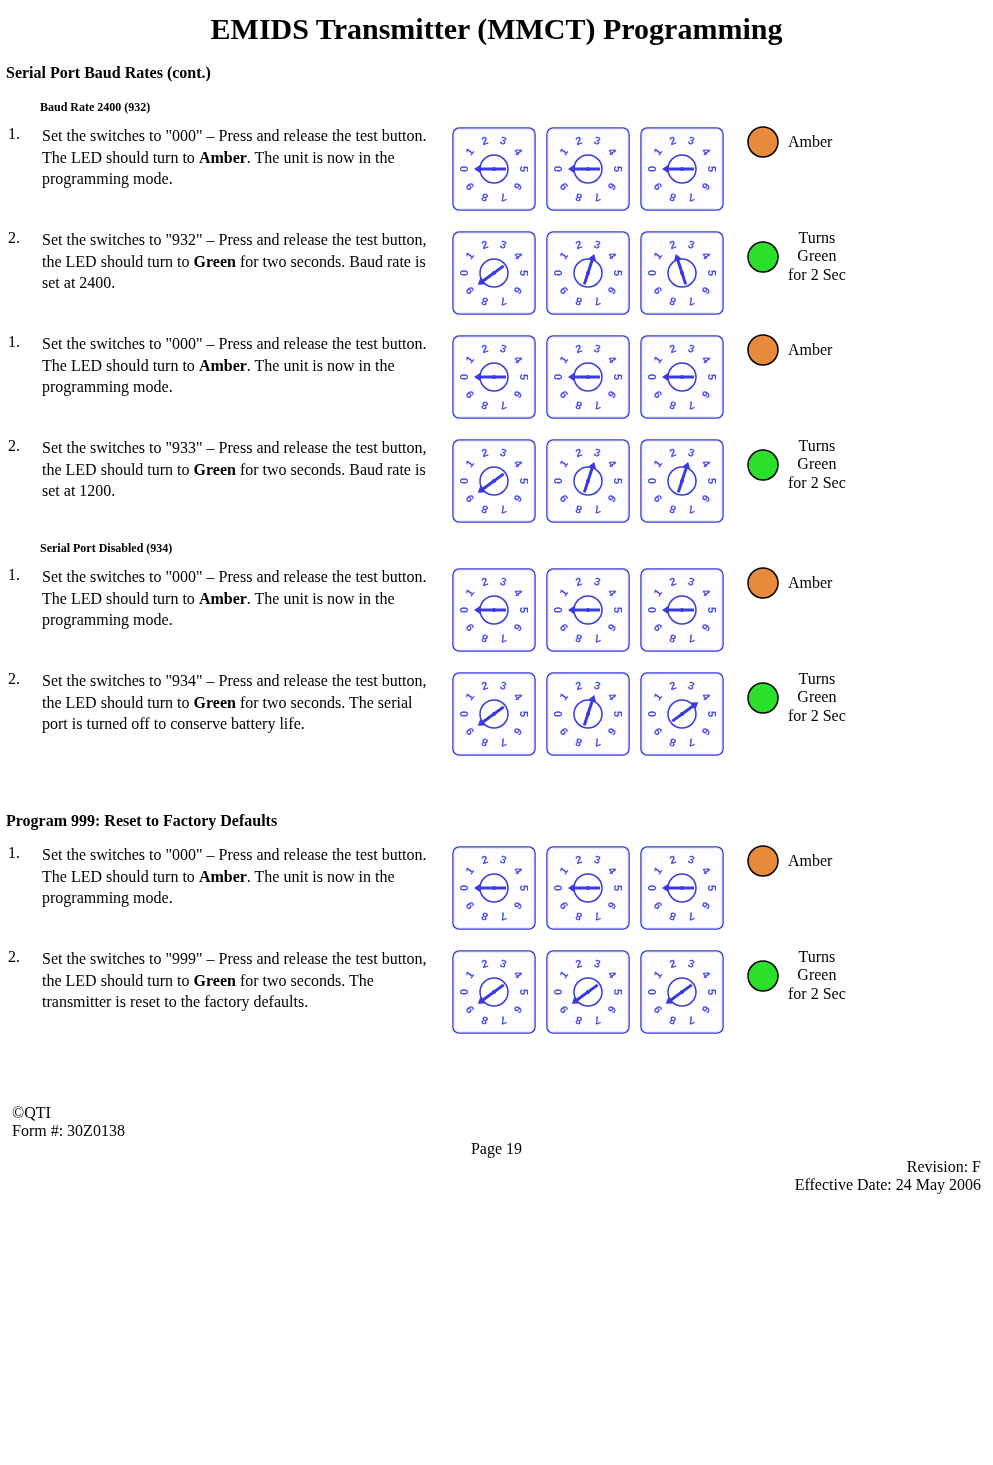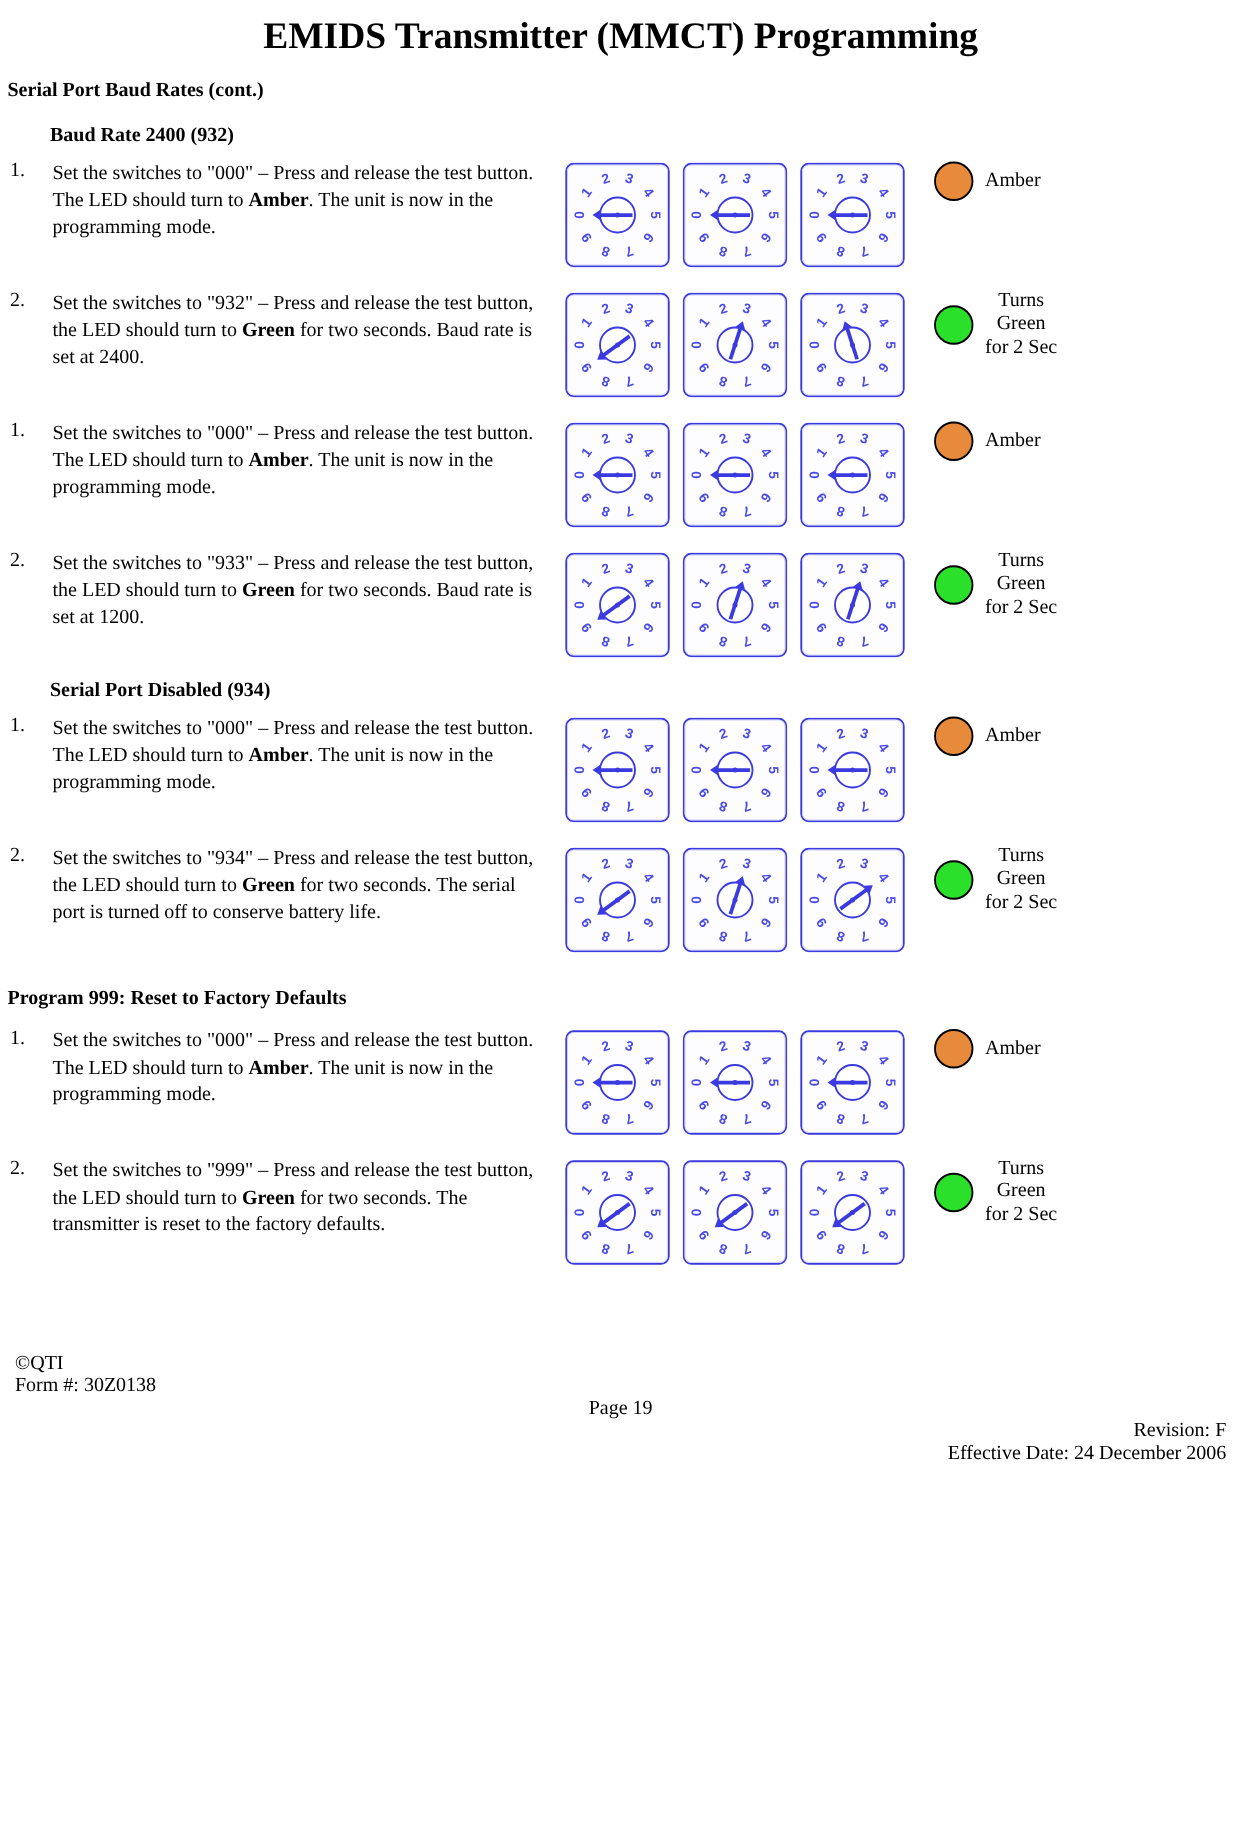--- a/index.html
+++ b/index.html
@@ -18,21 +18,21 @@
     font-size: 30px;
     margin: 4px 0 18px 0;
   }
   .h2 {
     font-weight: bold;
     font-size: 16px;
     margin: 10px 0 14px 0;
   }
   .h3 {
     font-weight: bold;
-    font-size: 16px;
+    font-size: 12px;
     margin: 18px 0 10px 34px;
   }
   .step-row {
     display: flex;
     align-items: flex-start;
     margin: 4px 0 18px 0;
   }
   .step-num {
     width: 34px;
     flex: 0 0 34px;
@@ -480,21 +480,21 @@
       </div>
     <div class="led-col">
       <svg class="led" viewBox="0 0 34 34">
     <circle cx="17" cy="17" r="15" fill="#2BE02B" stroke="#000" stroke-width="1.5"></circle>
   </svg>
       <div class="led-label">Turns<br>Green<br>for 2 Sec</div>
     </div>
   </div>
   </div>
 
-<div class="h2" style="margin-top:28px">Program 999: Reset to Factory Defaults</div>
+<div class="h2" style="margin-top:56px">Program 999: Reset to Factory Defaults</div>
 
 <div id="reset-container">
     <div class="step-row">
     <div class="step-num">1.</div>
     <div class="step-text">Set the switches to "000" – Press and release the test button.  The LED should turn to <b>Amber</b>. The unit is now in the programming mode.</div>
     <div class="dials">
         <svg class="dial" viewBox="0 0 84 84">
     <rect x="1" y="1" width="82" height="82" rx="6" fill="#fdfdff" stroke="#3A3AE0" stroke-width="1.5"></rect>
     <rect x="2" y="2" width="80" height="80" rx="5" fill="none" stroke="#d0d0f5" stroke-width="0.8"></rect>
     <text x="12.0" y="42.0" font-size="11" fill="#4A4AE8" text-anchor="middle" dominant-baseline="central" transform="rotate(-90 12.0 42.0)" font-family="Arial" font-weight="bold">0</text>
@@ -622,14 +622,14 @@
       <div class="led-label">Turns<br>Green<br>for 2 Sec</div>
     </div>
   </div>
   </div>
 
 <div class="footer">
   <div class="footer-col">©QTI
 Form #: 30Z0138</div>
   <div class="footer-col center">Page  19</div>
   <div class="footer-col right">Revision: F
-Effective Date: 24 December 2006</div>
+Effective Date: 24 May 2006</div>
 </div>
 
 </body></html>

